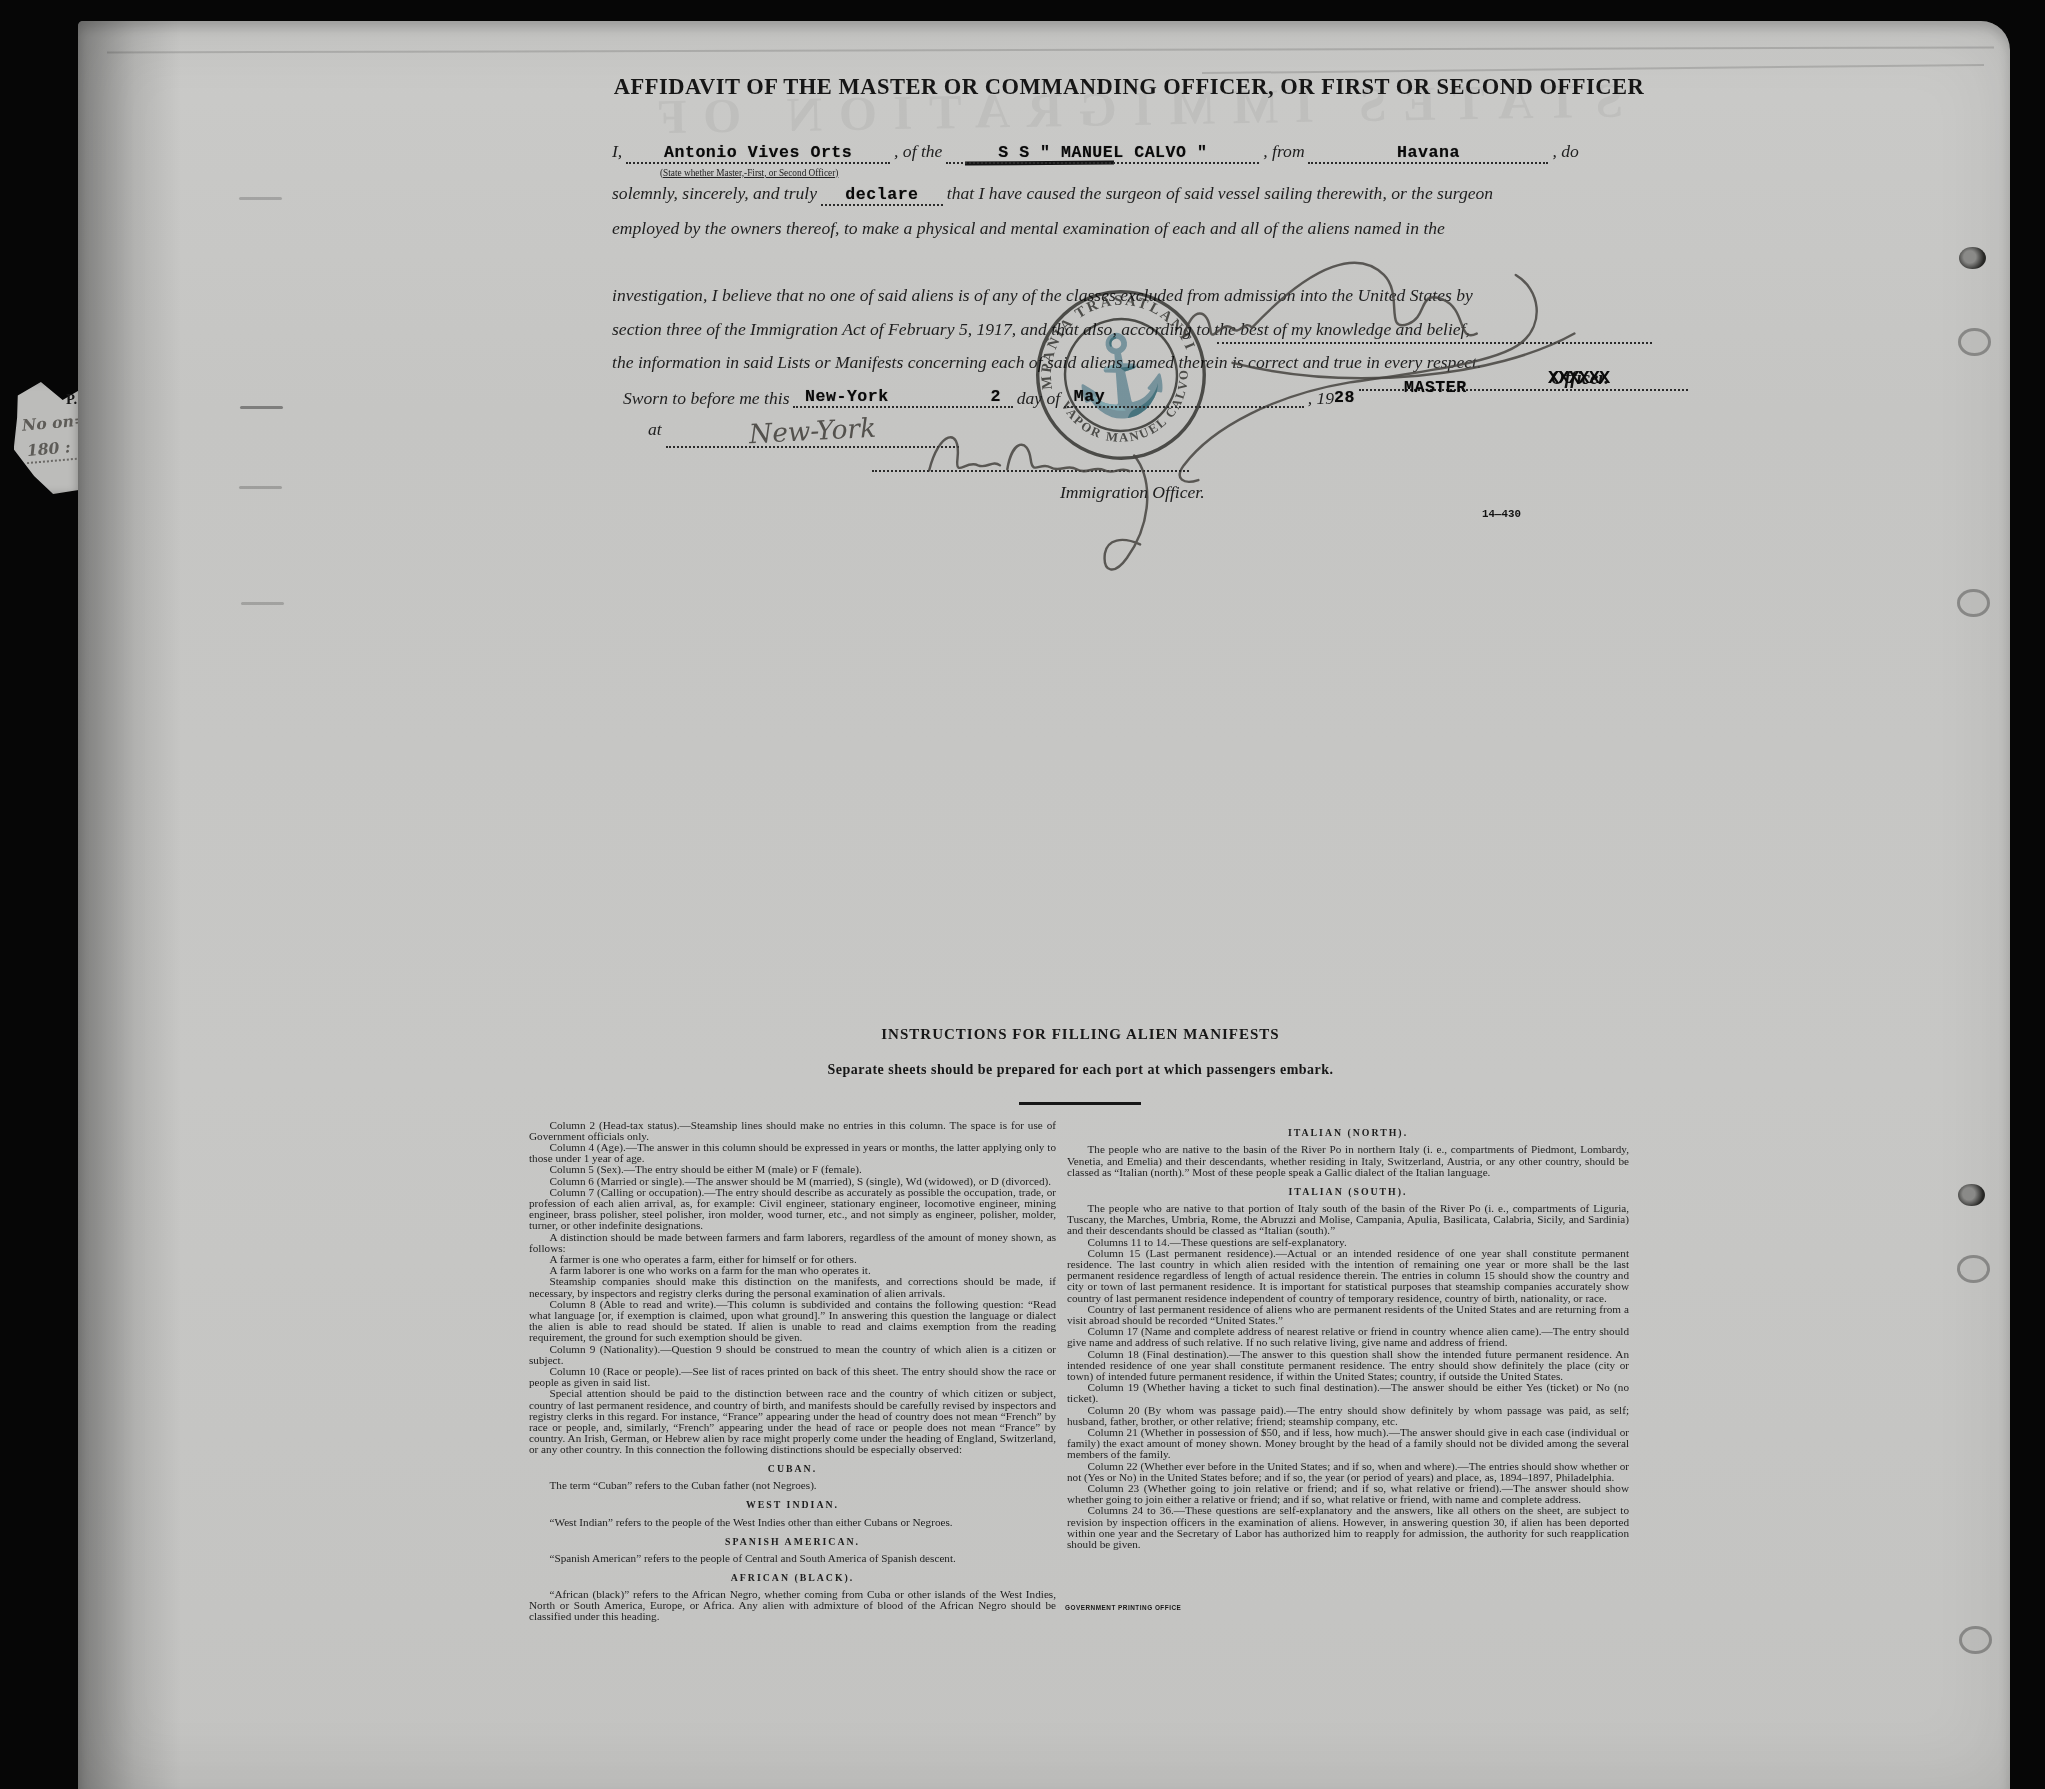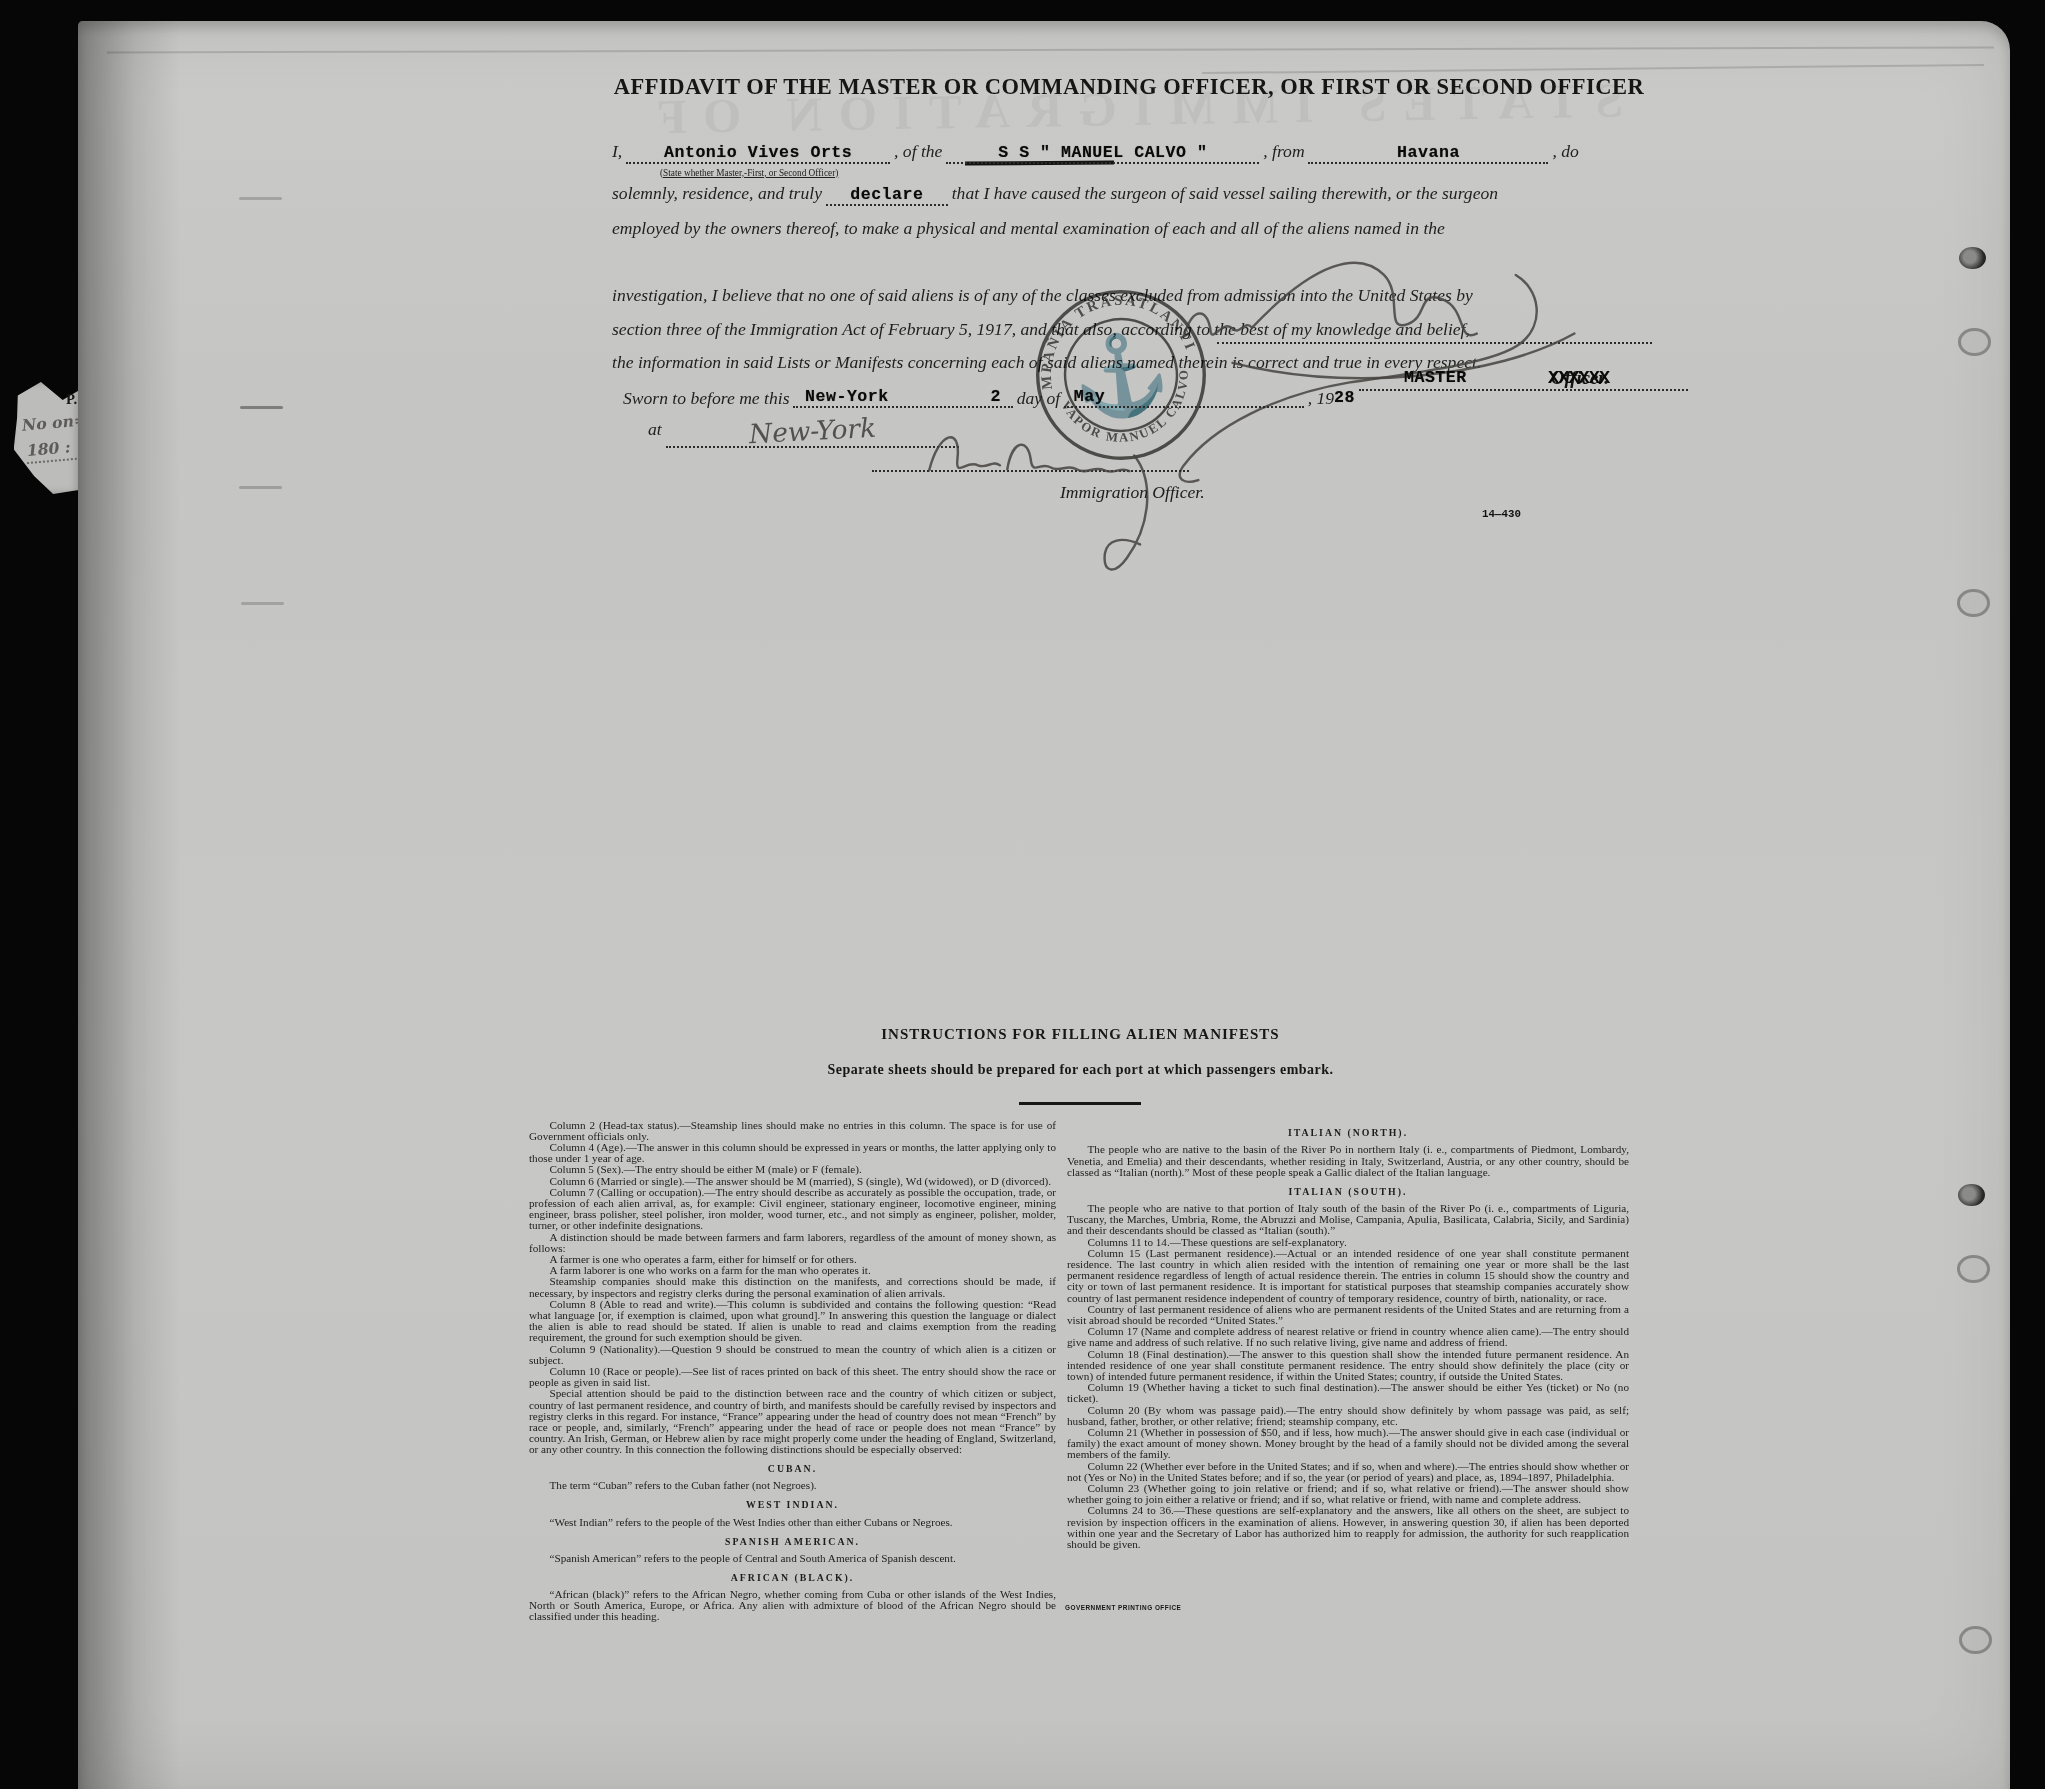--- a/index.html
+++ b/index.html
@@ -37,21 +37,21 @@
        font:italic 17.6px/22.5px "Liberation Serif",serif;display:flex;align-items:baseline;}
   .blank{display:inline-flex;justify-content:center;align-items:baseline;
        border-bottom:2px dotted #2a2a2a;margin:0 3.9px;}
   .typed{font:700 16.6px "Liberation Mono",monospace;letter-spacing:0.5px;color:#0a0a0a;
        text-shadow:0 0 1px rgba(0,0,0,.4);font-style:normal;}
   #hint{position:absolute;left:582px;top:147px;font:9.3px "Liberation Serif",serif;color:#222;text-decoration:underline;}
   
   .dotline{position:absolute;border-bottom:2px dotted #2a2a2a;}
   #masterrow{position:absolute;left:1281px;top:345px;width:329px;height:23.5px;
        border-bottom:2px dotted #2a2a2a;}
-  #masterlabel{position:absolute;left:45px;top:2px;}
+  #masterlabel{position:absolute;left:45px;top:12px;}
   #strike{position:absolute;left:192px;top:1px;font:italic 700 18.6px "Liberation Serif",serif;color:#121212;}
   #strike .over{position:absolute;left:-2.9px;top:1px;font:700 18.6px "Liberation Mono",monospace;
        letter-spacing:-1px;color:#0a0a0a;}
   #swornrow{position:absolute;left:545px;top:366px;white-space:nowrap;color:#1f1f1f;
        font:italic 17.6px/22.5px "Liberation Serif",serif;display:flex;align-items:center;}
   #atrow{position:absolute;left:531px;top:397px;color:#1f1f1f;
        font:italic 17.6px/22.5px "Liberation Serif",serif;display:flex;align-items:flex-start;margin-left:39px;}
   .hand{font:italic 26.4px "DejaVu Serif",serif;color:#53514d;transform:rotate(-3deg);}
   #immlabel{position:absolute;left:982px;top:461px;font:italic 17.6px "Liberation Serif",serif;color:#1d1d1d;}
   #formno{position:absolute;left:1404px;top:487px;font:700 10.8px "Liberation Mono",monospace;color:#111;}
@@ -122,21 +122,21 @@
       </span>
       <span>, from</span>
       <span class="blank" style="width:240px;">
         <span class="typed">Havana</span>
       </span>
       <span>, do</span>
     </div>
     <div id="hint">(State whether Master,-First, or Second Officer)</div>
 
     <div class="aline" style="top:161px;">
-      <span>solemnly, residence, and truly</span>
+      <span>solemnly, sincerely, and truly</span>
       <span class="blank" style="width:122px;">
         <span class="typed">declare</span>
       </span>
       <span>that I have caused the surgeon of said vessel sailing therewith, or the surgeon</span>
     </div>
     <div class="aline" style="top:196px;">employed by the owners thereof, to make a physical and mental examination of each and all of the aliens named in the</div>
     <div class="aline" style="top:263px;">investigation, I believe that no one of said aliens is of any of the classes excluded from admission into the United States by</div>
     <div class="aline" style="top:297px;">section three of the Immigration Act of February 5, 1917, and that also, according to the best of my knowledge and belief,</div>
     <div class="aline" style="top:330px;">the information in said Lists or Manifests concerning each of said aliens named therein is correct and true in every respect.</div>
 

